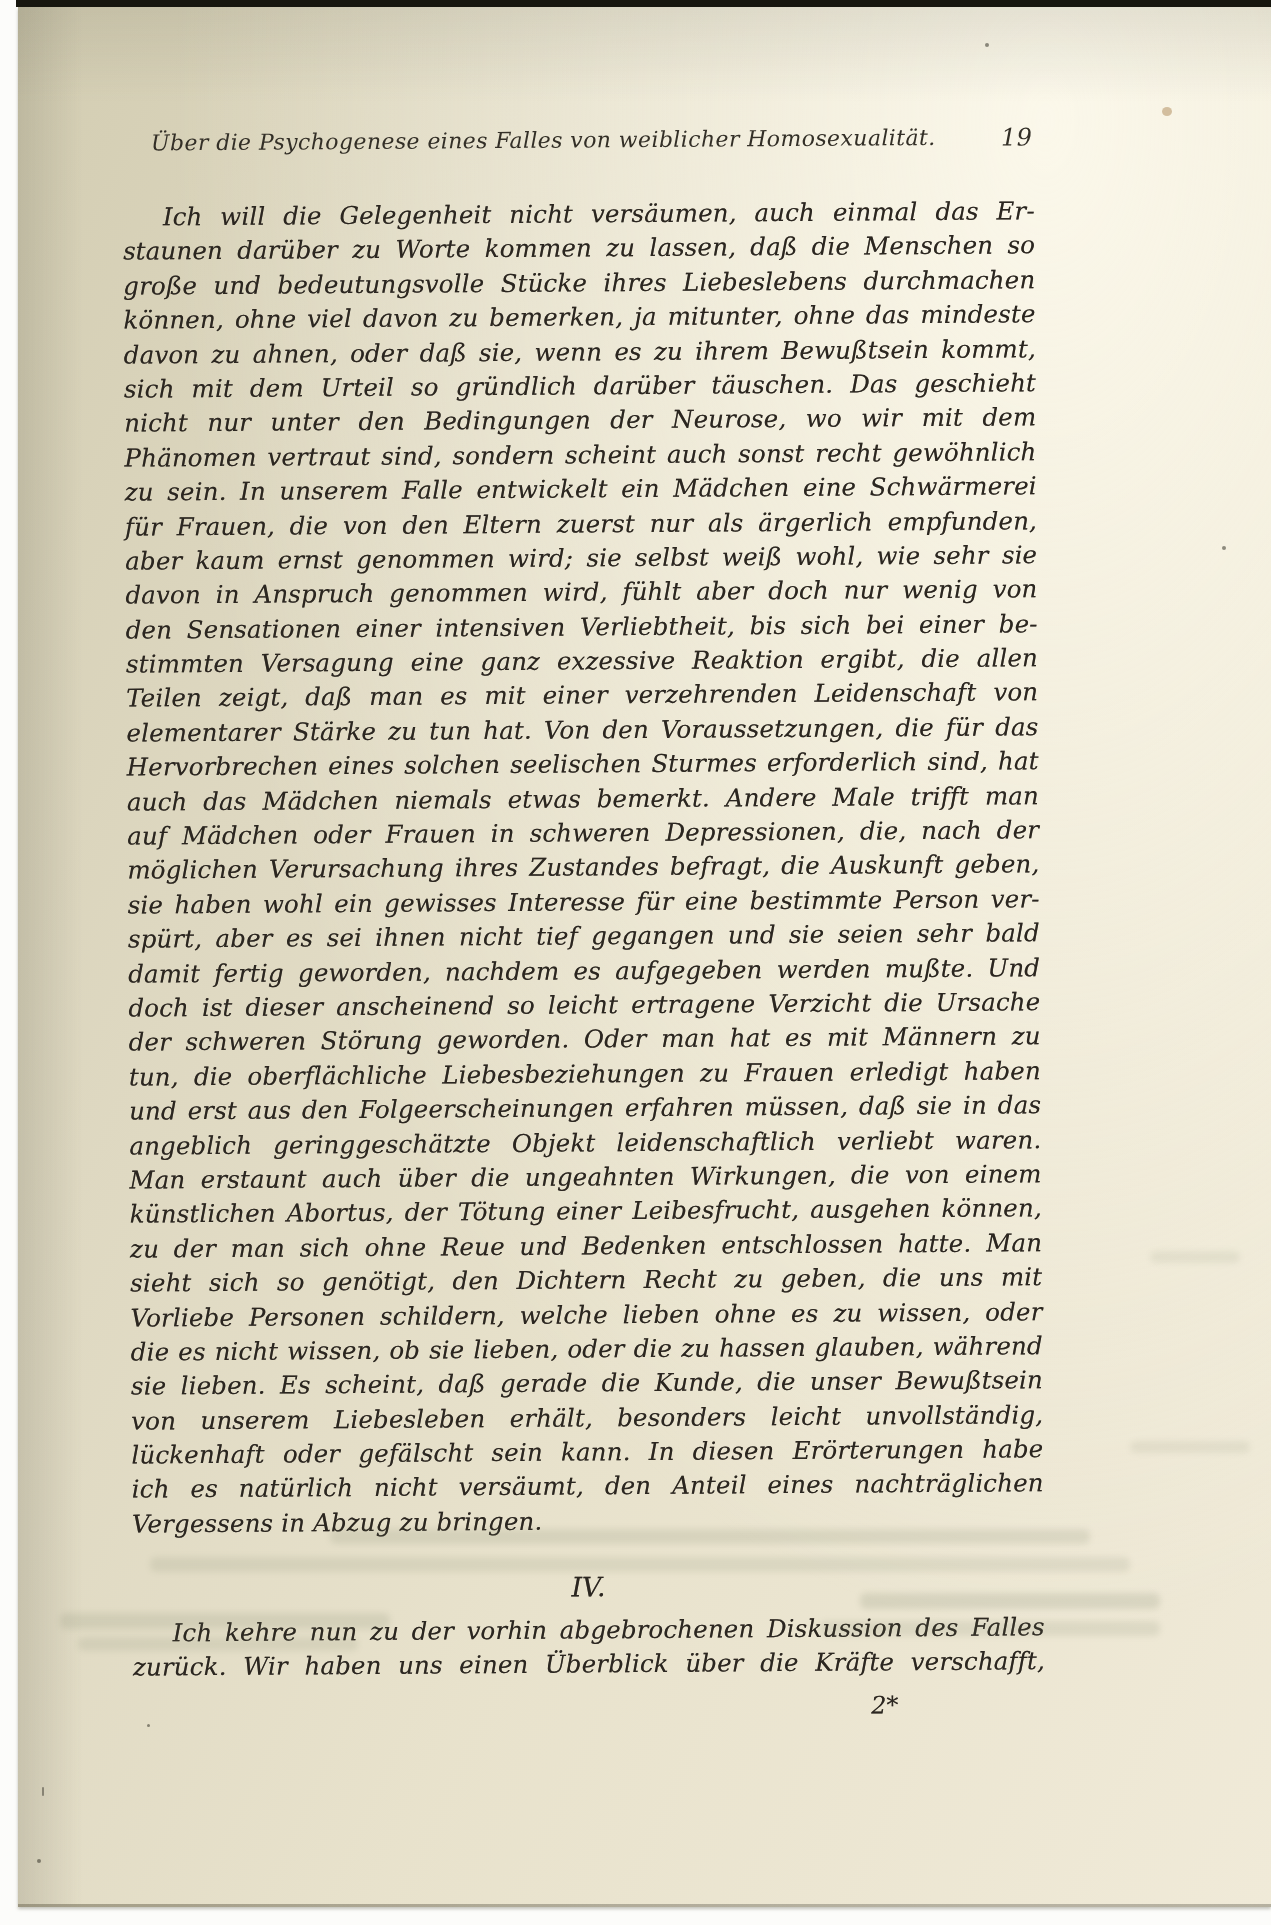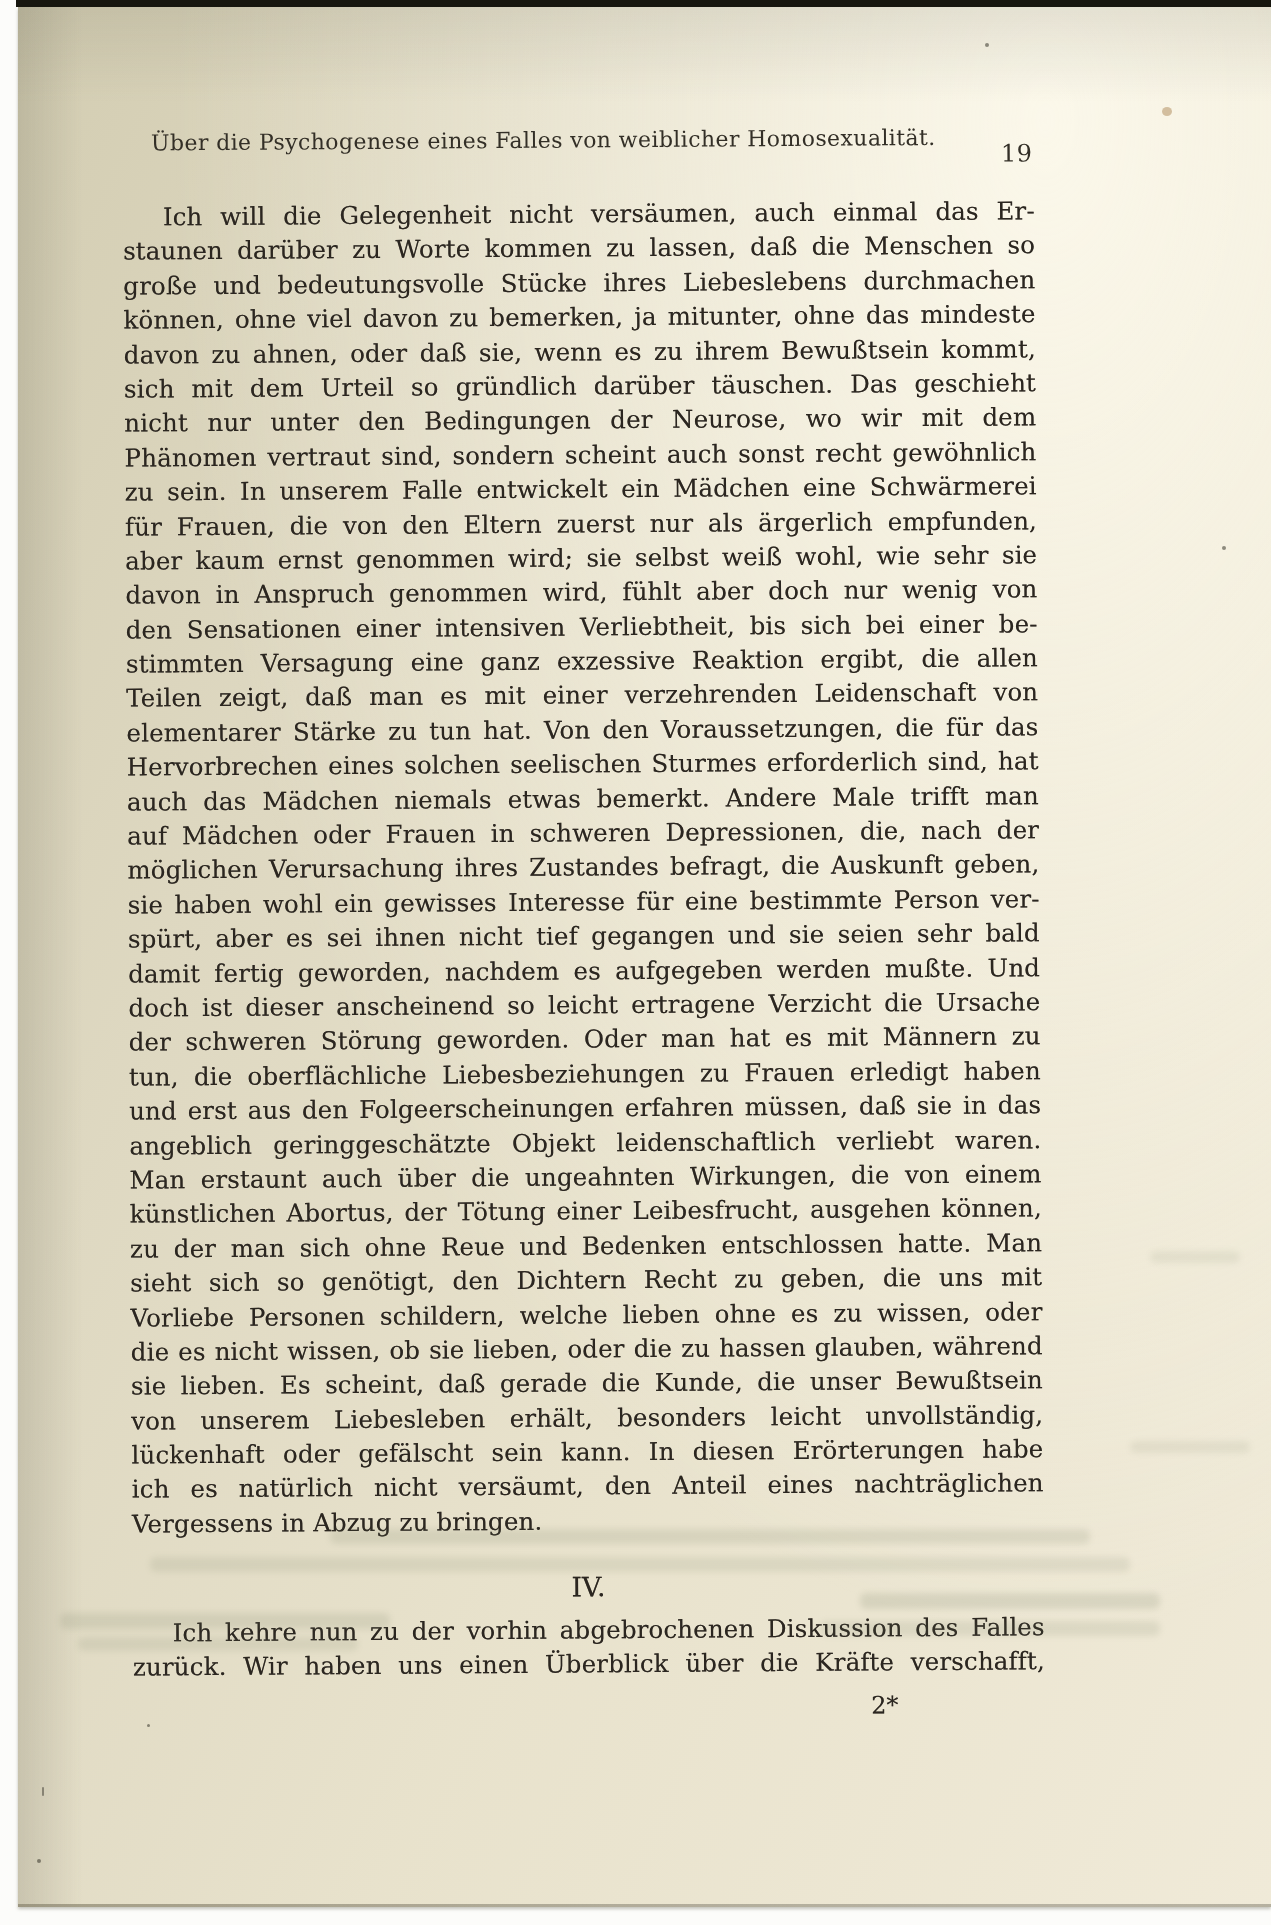--- a/index.html
+++ b/index.html
@@ -14,32 +14,33 @@
   }
   .page{
     position:absolute;left:18px;top:7px;width:1253px;height:1897px;
     background:
       linear-gradient(to bottom, rgba(118,115,96,.16), rgba(118,115,96,0) 95px),
       linear-gradient(to right, rgba(100,98,80,.20), rgba(100,98,80,0) 65px),
       radial-gradient(ellipse at 82% 6%, rgba(255,252,240,.85), rgba(255,252,240,0) 60%),
       linear-gradient(295deg, var(--paper-light,#f0ead8) 0%, var(--paper-mid,#e8e2cc) 42%, #ded8c1 72%, var(--paper-dark,#d3cdb2) 100%);
     border-bottom:3px solid rgba(128,123,104,.45);
     box-shadow:0 2px 3px rgba(90,88,70,.35);
+    font-style:italic;
   }
   .content{
     position:absolute;inset:0;
     transform:rotate(-0.4deg);
     color:var(--ink,#2b2620);
   }
   .header{
     position:absolute;left:110px;top:116px;width:912px;height:34px;
     font-size:22px;line-height:34px;letter-spacing:.4px;color:#332f27;
   }
   .running-title{display:block;text-align:center;padding-right:70px;}
-  .page-number{position:absolute;right:2px;top:16px;font-size:24px;}
+  .page-number{position:absolute;right:2px;top:0;font-size:24px;}
   .text-block{
     position:absolute;left:110px;top:190px;width:912px;
     font-size:24.5px;letter-spacing:.15px;
     text-shadow:0 0 .5px rgba(43,38,32,.55);
   }
   .line{
     height:34.4px;line-height:34.4px;white-space:nowrap0;
     text-align:justify;text-align-last:justify;
   }
   .line.indent{text-indent:40px;}

